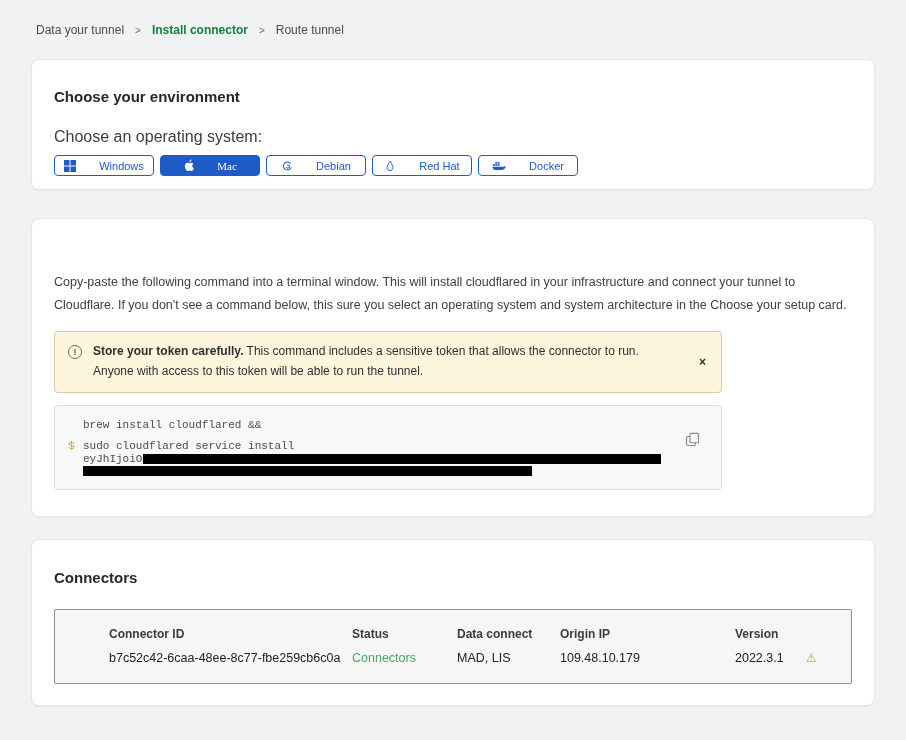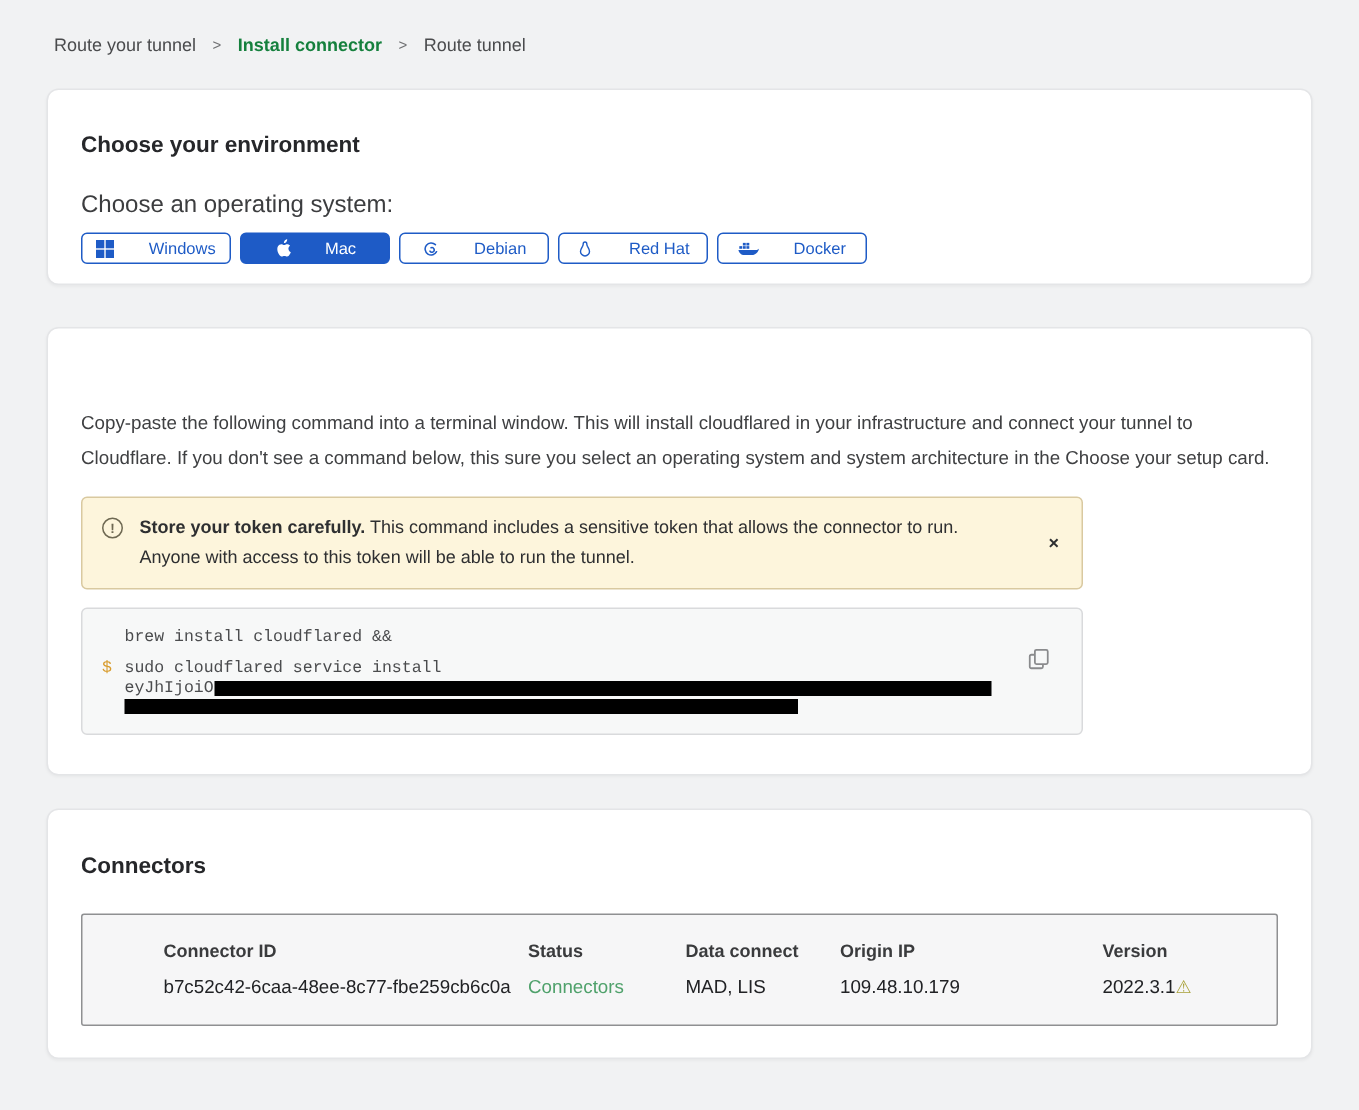--- a/index.html
+++ b/index.html
@@ -31,21 +31,21 @@
 
   
   .card-env{margin-top:22px;padding:28px 22px 13px 22px;}
   .os-label{font-size:16px;color:#3c3d3f;margin:23px 0 9px 0;}
   .os-row{display:flex;gap:6px;}
   .os-btn{
     width:100px;height:21px;display:flex;align-items:center;justify-content:center;gap:23px;
     border:1px solid var(--blue);border-radius:4px;background:#fff;color:var(--blue);
     font-size:11px;font-family:inherit;cursor:pointer;padding:0;
   }
-  .os-btn.selected{background:var(--blue);color:#fff;}
+  .os-btn.selected{background:var(--blue);color:#fff;font-family:Liberation Serif, serif;}
   .os-btn svg{flex:none;}
 
   
   .card-install{margin-top:28px;padding:31px 22px 26px 22px;}
   .desc{font-size:12.5px;color:var(--text-body);line-height:1.8;margin:21px 0 0 0;max-width:796px;}
 
   .warning{
     position:relative;width:668px;margin-top:15px;
     background:#fdf5dc;border:1px solid #d9c9a0;border-radius:4px;
     padding:10px 44px 10px 38px;font-size:12px;color:#2e2f31;line-height:1.65;
@@ -86,28 +86,28 @@
   
   .card-connectors{margin-top:22px;padding:29px 22px 21px 22px;}
   .table-box{
     margin-top:23px;border:1px solid #8f9092;border-radius:2px;
     background:#f6f6f7;padding:17px 0 18px 0;
   }
   .t-row{display:grid;grid-template-columns:243px 105px 103px 175px auto;padding-left:54px;}
   .th{font-size:12px;font-weight:bold;color:#3a3b3d;}
   .td{font-size:12.5px;color:#212225;margin-top:10px;}
   .status-connected{color:#4fa16b;}
-  .version-cell{display:flex;align-items:flex-start;gap:0;}
+  .version-cell{display:flex;align-items:flex-start;gap:22px;}
   .warn-triangle{color:#a9a23a;font-size:12px;}
 </style>
 </head>
 <body>
 
 <nav class="breadcrumb">
-  <span class="crumb">Route your tunnel</span>
+  <span class="crumb">Data your tunnel</span>
   <span class="sep">&gt;</span>
   <span class="crumb active">Install connector</span>
   <span class="sep">&gt;</span>
   <span class="crumb">Route tunnel</span>
 </nav>
 
 <section class="card card-env">
   <h2 class="card-title">Choose your environment</h2>
   <div class="os-label">Choose an operating system:</div>
   <div class="os-row">

